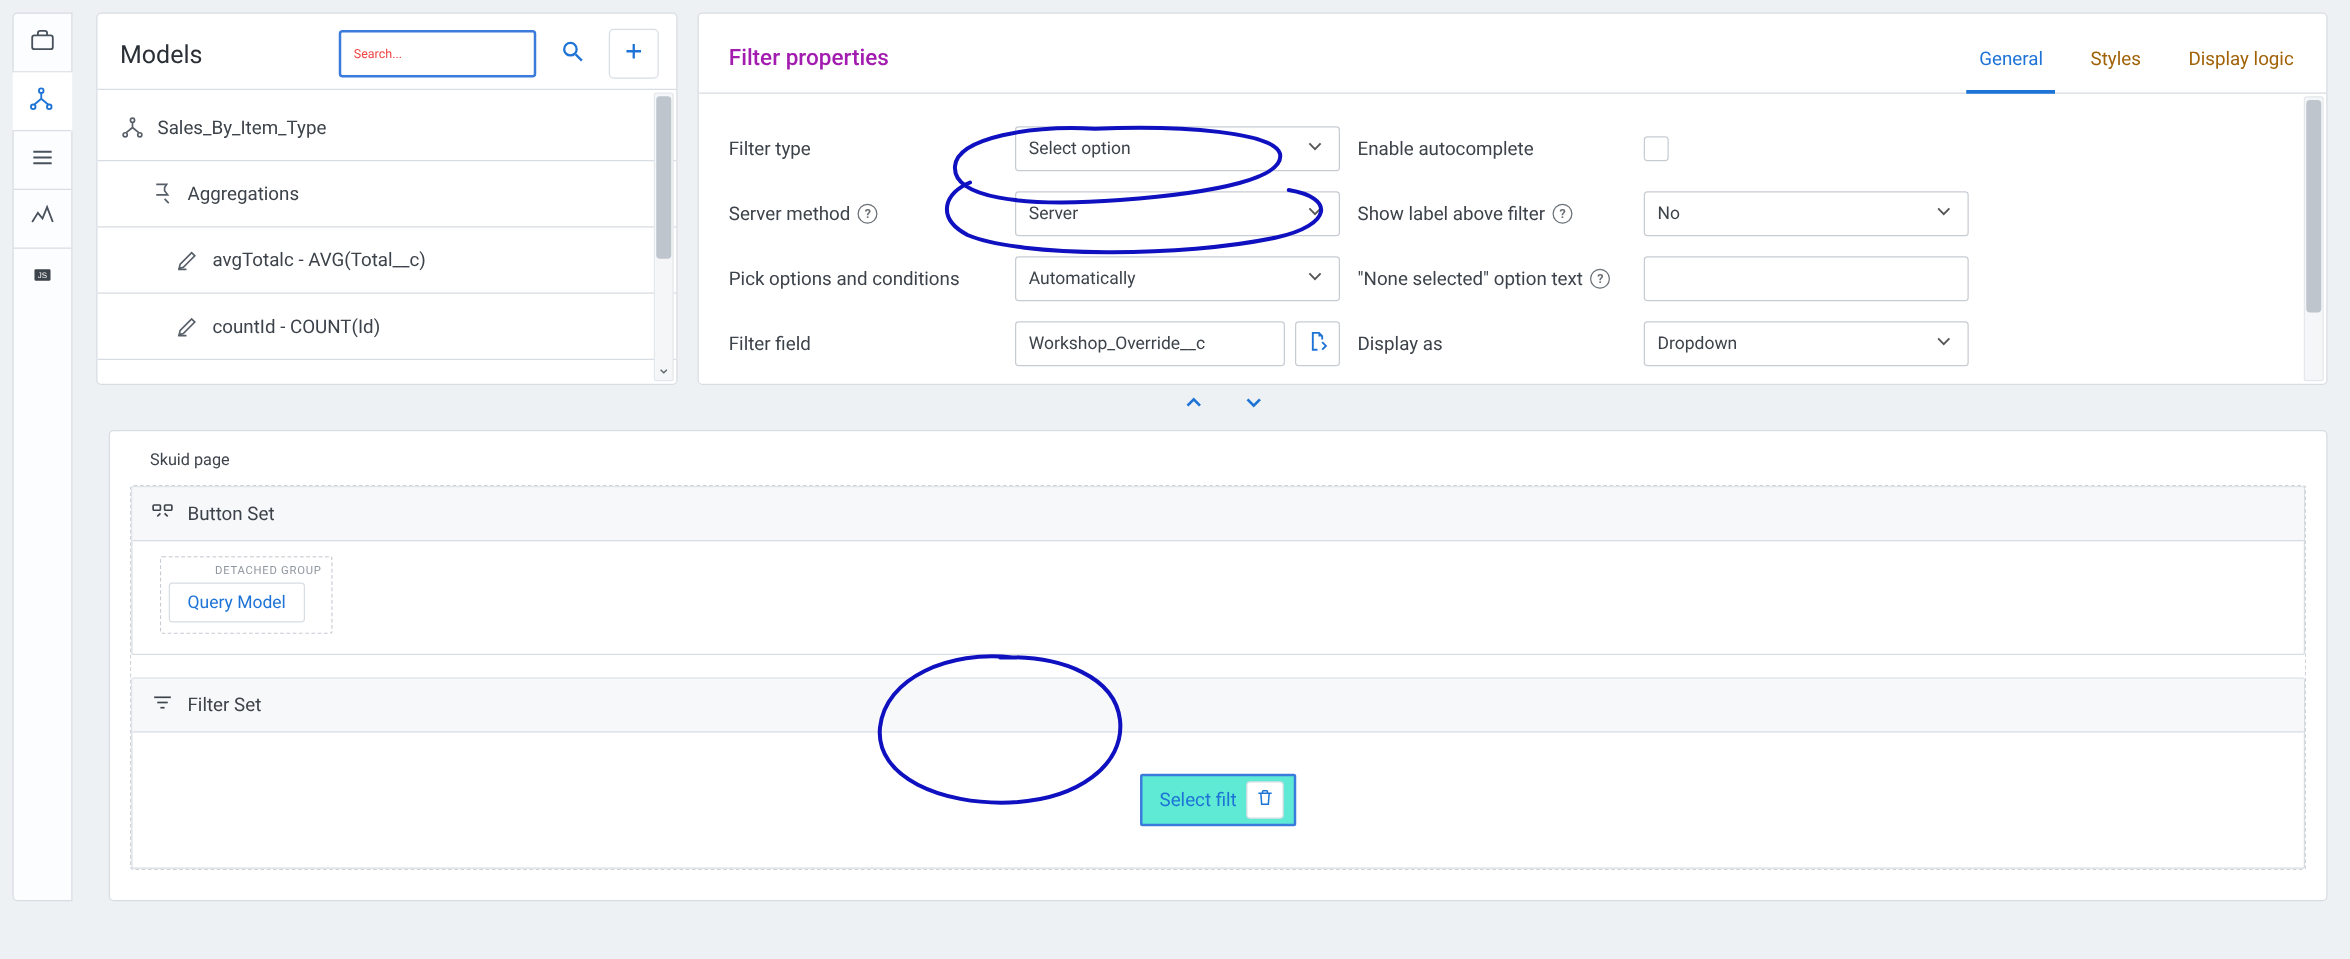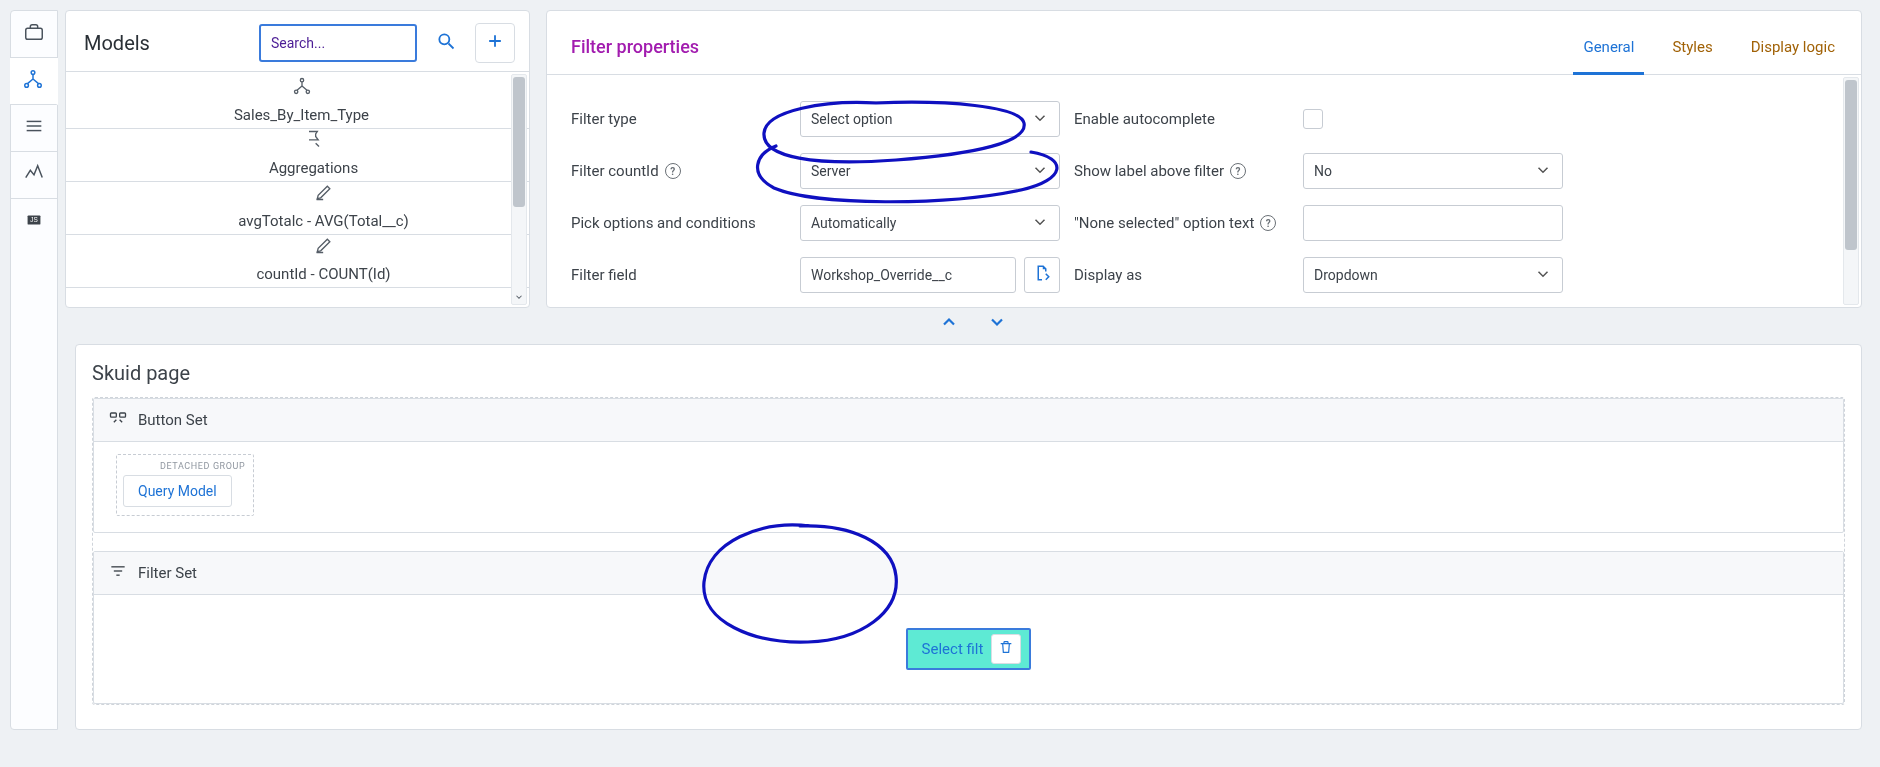--- a/index.html
+++ b/index.html
@@ -17,21 +17,21 @@
     font-family: -apple-system, BlinkMacSystemFont, "Segoe UI", Roboto, "Helvetica Neue", Arial, sans-serif;
   }
   html,body{margin:0;padding:0;background:var(--bg);color:var(--text);}
   body{width:1880px;height:767px;overflow:hidden;position:relative;}
 
   
   .workspace{
     display:grid;
     grid-template-columns:55px 1fr;
     grid-template-rows:auto;
-    gap:0;
+    gap:12px;
     padding:10px 0 0 10px;
   }
   .left-rail{
     width:46px;
     background:var(--rail);
     border:1px solid var(--border);
     border-radius:4px 0 0 4px;
     display:flex;flex-direction:column;align-items:center;
   }
   .left-rail .rail-btn{
@@ -45,32 +45,32 @@
 
   .top-row{display:grid;grid-template-columns:465px 1fr;gap:16px;margin-right:18px;}
 
   
   .panel{background:var(--panel);border:1px solid var(--border);border-radius:4px;box-sizing:border-box;}
   .models{height:298px;display:flex;flex-direction:column;overflow:hidden;}
   .models-head{display:flex;align-items:center;gap:10px;padding:12px 14px 8px 18px;}
   .models-title{font-size:20px;font-weight:400;color:#2a3036;margin-right:auto;}
   .search-box{
     height:34px;width:134px;border:2px solid #3a7bdc;border-radius:3px;background:#fff;
-    display:flex;align-items:center;padding:0 10px;color:#4c1d95;font-size:14px;
+    display:flex;align-items:center;padding:0 10px;color:#ef4444;font-size:10px;
   }
   .icon-btn{
     width:38px;height:38px;border:1px solid var(--border);border-radius:4px;background:#fff;
     display:flex;align-items:center;justify-content:center;color:var(--blue);
   }
   .icon-btn svg{width:20px;height:20px;stroke:currentColor;fill:none;stroke-width:2.2;}
   .icon-btn.ghost{border:none;background:transparent;}
 
   .tree{position:relative;flex:1;overflow:hidden;border-top:1px solid var(--border);}
   .tree-inner{padding:4px 0 10px 0;}
-  .tree-row{display:flex;align-items:center;gap:10px;height:52px;border-bottom:1px solid var(--border);padding-right:10px;color:#3d434a;flex-direction:column;}
+  .tree-row{display:flex;align-items:center;gap:10px;height:52px;border-bottom:1px solid var(--border);padding-right:10px;color:#3d434a;}
   .tree-row .lbl{font-size:15px;}
   .ind1{padding-left:18px;}
   .ind2{padding-left:42px;}
   .ind3{padding-left:62px;}
   .tree-icon{width:20px;height:20px;flex:0 0 20px;color:#565e67;}
   .tree-icon svg{width:100%;height:100%;stroke:currentColor;fill:none;stroke-width:1.6;}
   .scrollbar{position:absolute;right:2px;top:2px;bottom:2px;width:14px;background:#f4f6f8;border-radius:2px;border:1px solid #e4e8ec;}
   .scrollbar .thumb{position:absolute;left:1px;right:1px;top:2px;height:130px;background:#bfc5cc;border-radius:3px;}
   .scrollbar .down{position:absolute;left:0;right:0;bottom:0;height:14px;display:flex;align-items:center;justify-content:center;color:#5b636b;}
 
@@ -101,21 +101,21 @@
   .iconcell{width:34px;height:34px;border:1px solid var(--border-strong);border-radius:3px;background:#fff;display:flex;align-items:center;justify-content:center;color:var(--blue);}
   .iconcell svg{width:18px;height:18px;stroke:currentColor;fill:currentColor;stroke-width:0.2;}
 
   
   .accordion{display:flex;justify-content:center;gap:28px;margin:4px 0 8px 0;color:var(--blue);}
   .accordion svg{width:20px;height:20px;stroke:currentColor;fill:none;stroke-width:2.6;}
 
   
   .preview{margin:0 18px 0 10px;}
   .preview-panel{background:var(--panel);border:1px solid var(--border);border-radius:4px;padding:16px 16px 24px 16px;}
-  .preview-title{font-size:20px;color:#3d434a;margin-bottom:12px;}
+  .preview-title{font-size:13px;color:#3d434a;margin-bottom:12px;margin-left:16px;}
   .canvas{border:1px dashed #cfd4da;border-radius:3px;padding:0;}
   .block{border:1px solid var(--border);border-radius:2px;margin-bottom:18px;}
   .block:last-child{margin-bottom:0;}
   .block-head{background:#f7f8fa;height:42px;display:flex;align-items:center;gap:10px;padding:0 14px;border-bottom:1px solid var(--border);font-size:15px;color:#3d434a;}
   .block-head svg{width:20px;height:20px;stroke:#3d434a;fill:none;stroke-width:1.6;}
   .block-body{padding:12px 14px;min-height:36px;}
   .dashed-group{display:inline-block;border:1px dashed #c7ccd3;border-radius:2px;padding:6px 6px 8px 6px;margin:0 0 4px 8px;}
   .tiny-title{font-size:9px;letter-spacing:0.6px;color:#9097a0;padding:0 2px 4px 2px;margin-left:35px;}
   .pill-btn{display:inline-flex;align-items:center;height:30px;padding:0 14px;border:1px solid var(--border);border-radius:3px;background:#fff;color:var(--blue);font-size:14px;}
 
@@ -285,21 +285,21 @@
                 <span class="chev"><svg viewBox="0 0 24 24">
                       <path d="M6 9l6 6 6-6"></path>
                     </svg></span>
               </div>
               <div class="lblcell">Enable autocomplete</div>
               <div>
                   <div class="checkbox"></div>
                 </div>
 
               <div class="lblcell">
-                <span>Filter countId</span>
+                <span>Server method</span>
                 <span class="help">?</span>
               </div>
               <div class="select">
                 <span>Server</span>
                 <span class="chev"><svg viewBox="0 0 24 24">
                       <path d="M6 9l6 6 6-6"></path>
                     </svg></span>
               </div>
               <div class="lblcell">
                 <span>Show label above filter</span>

